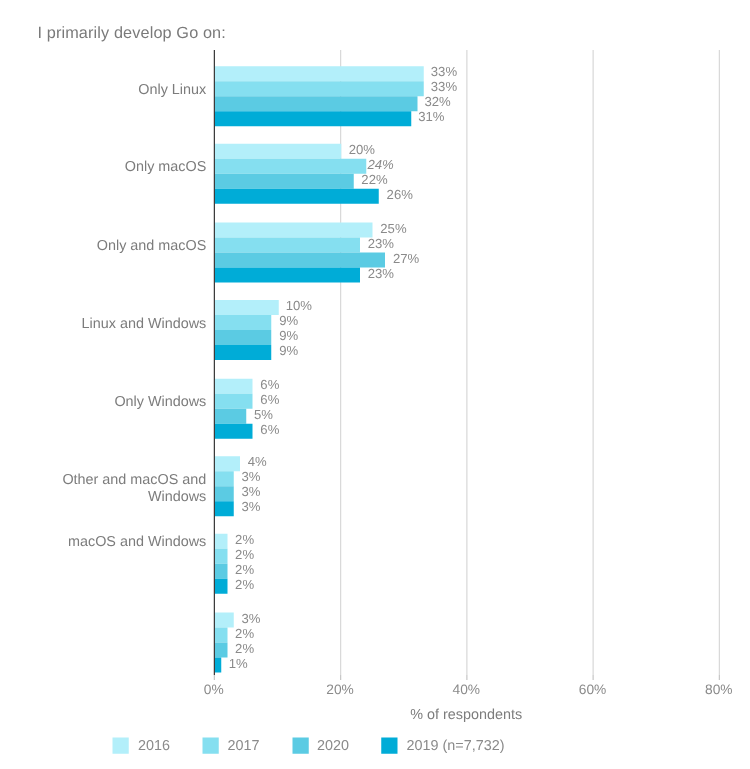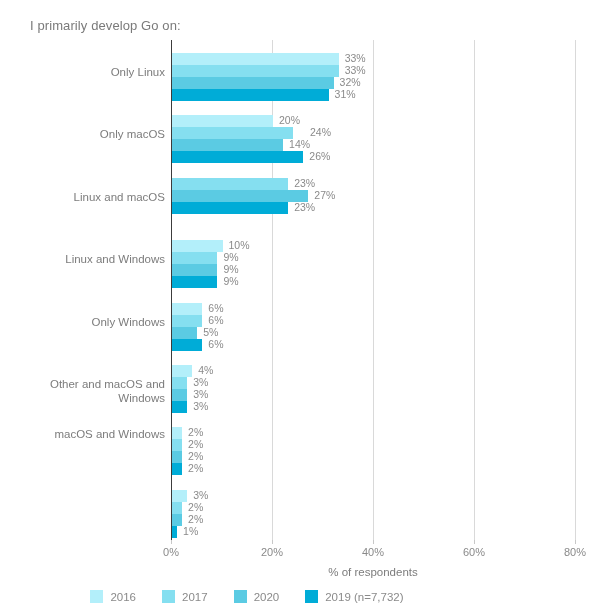--- a/index.html
+++ b/index.html
@@ -181,33 +181,37 @@
           </div>
         </div>
         <div class="cat-group" style="top: 75.4px;">
           <div class="cat-label" style="top: 12px;">Only macOS</div>
           <div class="bar-row">
             <div class="bar" style="width: 101px; background: rgb(179, 239, 250);"></div>
             <div class="bar-value" style="left: 108px;">20%</div>
           </div>
           <div class="bar-row">
             <div class="bar" style="width: 121.2px; background: rgb(133, 223, 240);"></div>
-            <div class="bar-value" style="left: 139px;">24%</div>
+            <div class="bar-value" style="left: 123px; font-style: italic;">24%</div>
           </div>
           <div class="bar-row">
             <div class="bar" style="width: 111.1px; background: rgb(91, 203, 227);"></div>
-            <div class="bar-value" style="left: 118.1px;">14%</div>
+            <div class="bar-value" style="left: 118.1px;">22%</div>
           </div>
           <div class="bar-row">
             <div class="bar" style="width: 131.3px; background: rgb(0, 172, 215);"></div>
             <div class="bar-value" style="left: 138.3px;">26%</div>
           </div>
         </div>
         <div class="cat-group" style="top: 137.8px;">
-          <div class="cat-label" style="top: 12px;">Linux and macOS</div>
+          <div class="cat-label" style="top: 12px;">Only and macOS</div>
+          <div class="bar-row">
+            <div class="bar" style="width: 126.25px; background: rgb(179, 239, 250);"></div>
+            <div class="bar-value" style="left: 133.25px;">25%</div>
+          </div>
           <div class="bar-row">
             <div class="bar" style="width: 116.15px; background: rgb(133, 223, 240);"></div>
             <div class="bar-value" style="left: 123.15px;">23%</div>
           </div>
           <div class="bar-row">
             <div class="bar" style="width: 136.35px; background: rgb(91, 203, 227);"></div>
             <div class="bar-value" style="left: 143.35px;">27%</div>
           </div>
           <div class="bar-row">
             <div class="bar" style="width: 116.15px; background: rgb(0, 172, 215);"></div>

